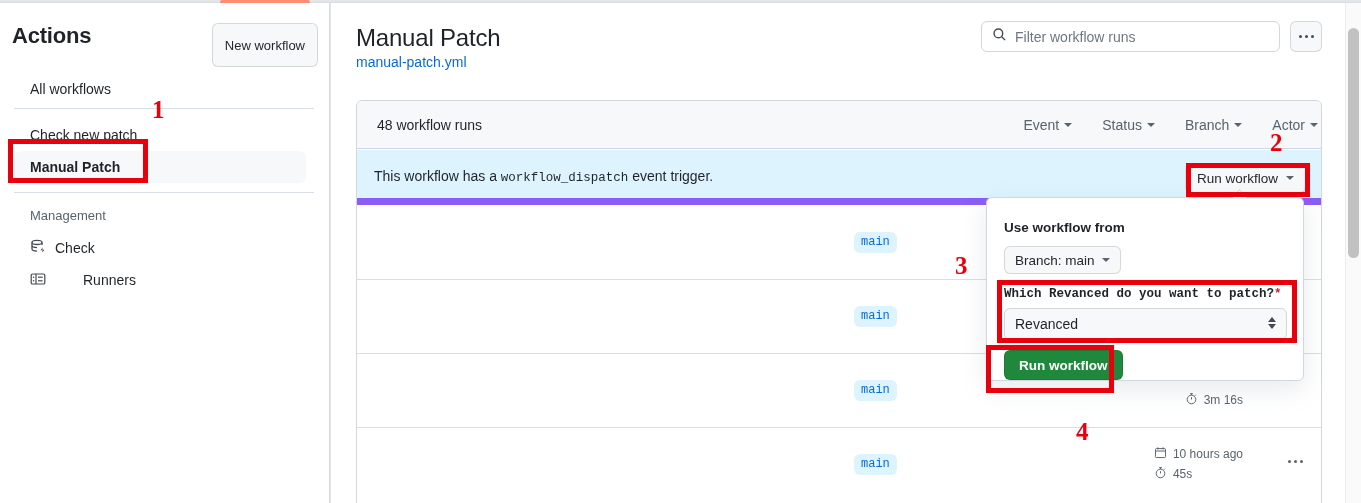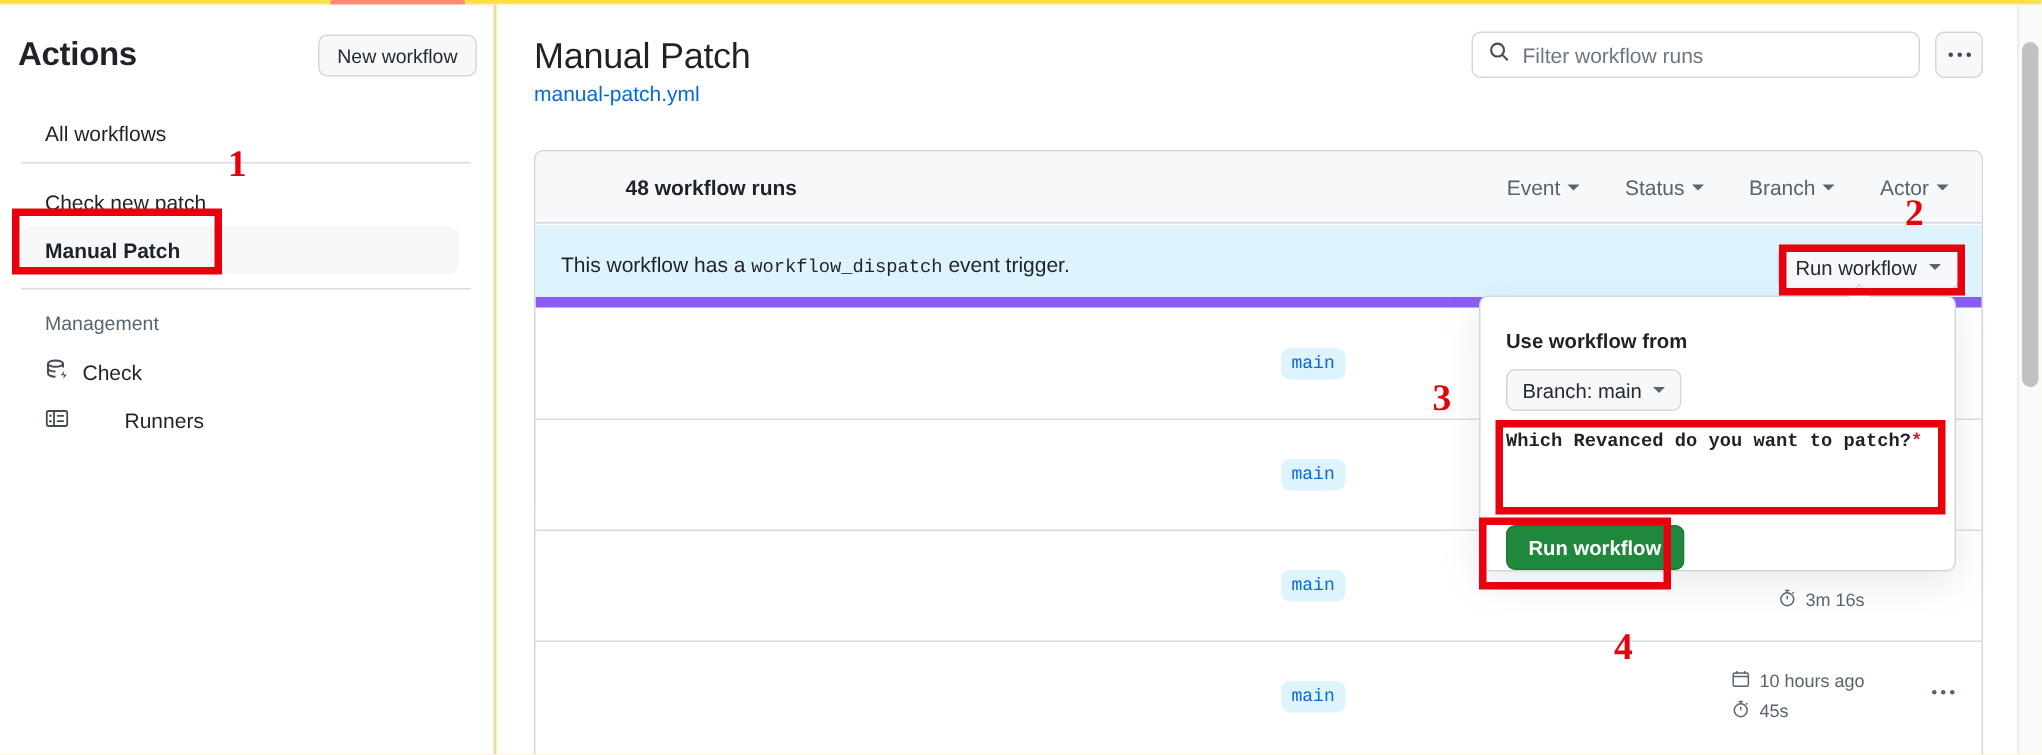--- a/index.html
+++ b/index.html
@@ -7,21 +7,21 @@
     margin: 0; padding: 0;
     width: 1361px; height: 503px;
     overflow: hidden;
     background: #ffffff;
     font-family: "Liberation Sans", sans-serif;
     color: #1f2328;
   }
   #page {
     position: relative;
     width: 1361px; height: 503px;
-    background: #fde047;
+    background: #e5e5e5;
     overflow: hidden;
   }
 
   
   .tab-indicator {
     position: absolute;
     left: 220px; top: 0; width: 90px; height: 4px;
     background: #fd8c73;
     border-radius: 2px;
   }
@@ -41,21 +41,21 @@
     position: absolute; left: 12px; top: 18px;
     width: 306px; height: 34px;
   }
   .side-title {
     position: absolute; left: 0; top: 0;
     font-size: 22px; font-weight: 700; letter-spacing: -0.2px;
     color: #1f2328; line-height: 30px;
   }
   .new-workflow-btn {
     position: absolute; right: 0; top: 2px;
-    height: 28px; padding: 12px 12px;
+    height: 44px; padding: 12px 12px;
     display: flex; align-items: center;
     font-size: 13px; color: #24292f;
     background: #f6f8fa;
     border: 1px solid rgba(27,31,36,0.15);
     border-radius: 6px;
     cursor: pointer;
     text-align: right;
   }
   .nav-item {
     position: absolute; left: 14px;
@@ -146,24 +146,24 @@
   }
   .runs-head {
     position: absolute; left: 0; top: 0;
     width: 966px; height: 48px;
     background: #f6f8fa;
     border-bottom: 1px solid #d0d7de;
     display: flex; align-items: center;
   }
   .runs-count {
     position: absolute; left: 20px;
-    font-size: 14px; font-weight: 700; color: #1f2328; margin-left: 40px;
+    font-size: 14px; font-weight: 400; color: #1f2328;
   }
   .head-filters {
-    position: absolute; right: 24px;
+    position: absolute; right: 5px;
     display: flex; gap: 30px; margin-left: 24px;
   }
   .head-filter {
     font-size: 14px; color: #59636e;
     display: flex; align-items: center; gap: 5px;
     cursor: pointer;
   }
   .caret {
     width: 0; height: 0;
     border-left: 4px solid transparent;
@@ -527,20 +527,27 @@
 
     <div class="branch-select">
       <span>Branch: main</span>
       <span class="caret"></span>
     </div>
 
     <div class="input-label">
       <span>Which Revanced do you want to patch?</span><span class="req-star">*</span>
     </div>
 
+    <div class="native-select">
+      <span>Revanced</span>
+      <span class="select-arrows">
+        <span class="up"></span>
+        <span class="dn"></span>
+      </span>
+    </div>
 
     <div class="green-btn">
       <span>Run workflow</span>
     </div>
   </div>
 
   <div class="anno-box" style="left:8px;  top:139px; width:140px; height:44px;"></div>
   <div class="anno-num" style="left:152px; top:97px;">1</div>
 
   <div class="anno-box" style="left:1186px; top:163px; width:124px; height:34px;"></div>

